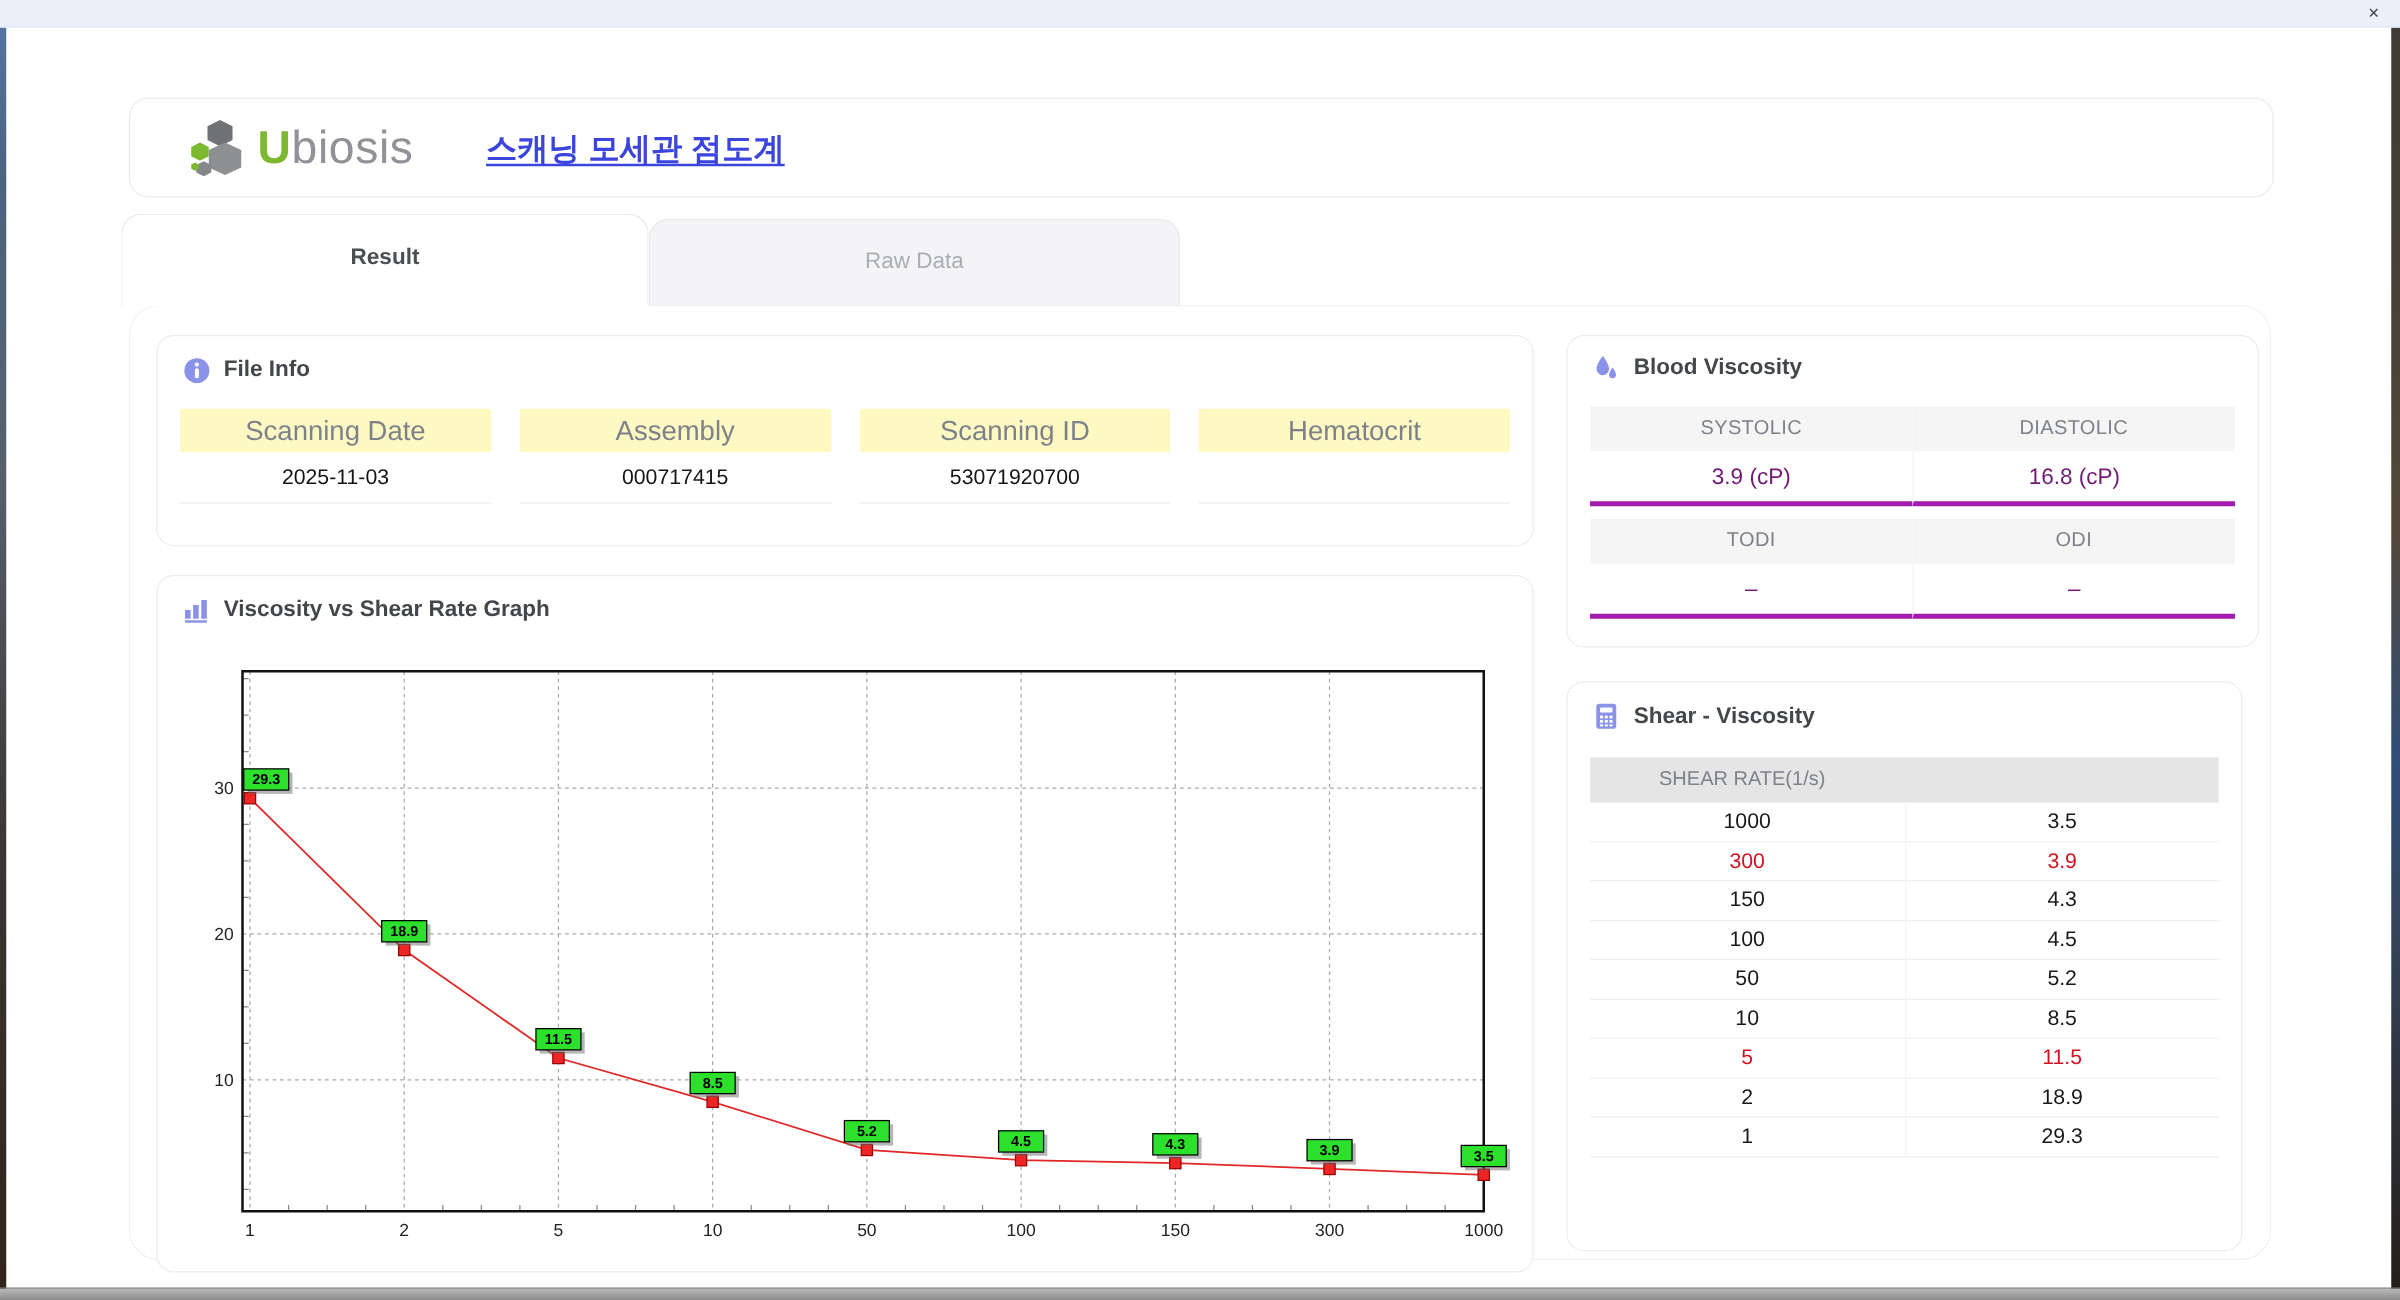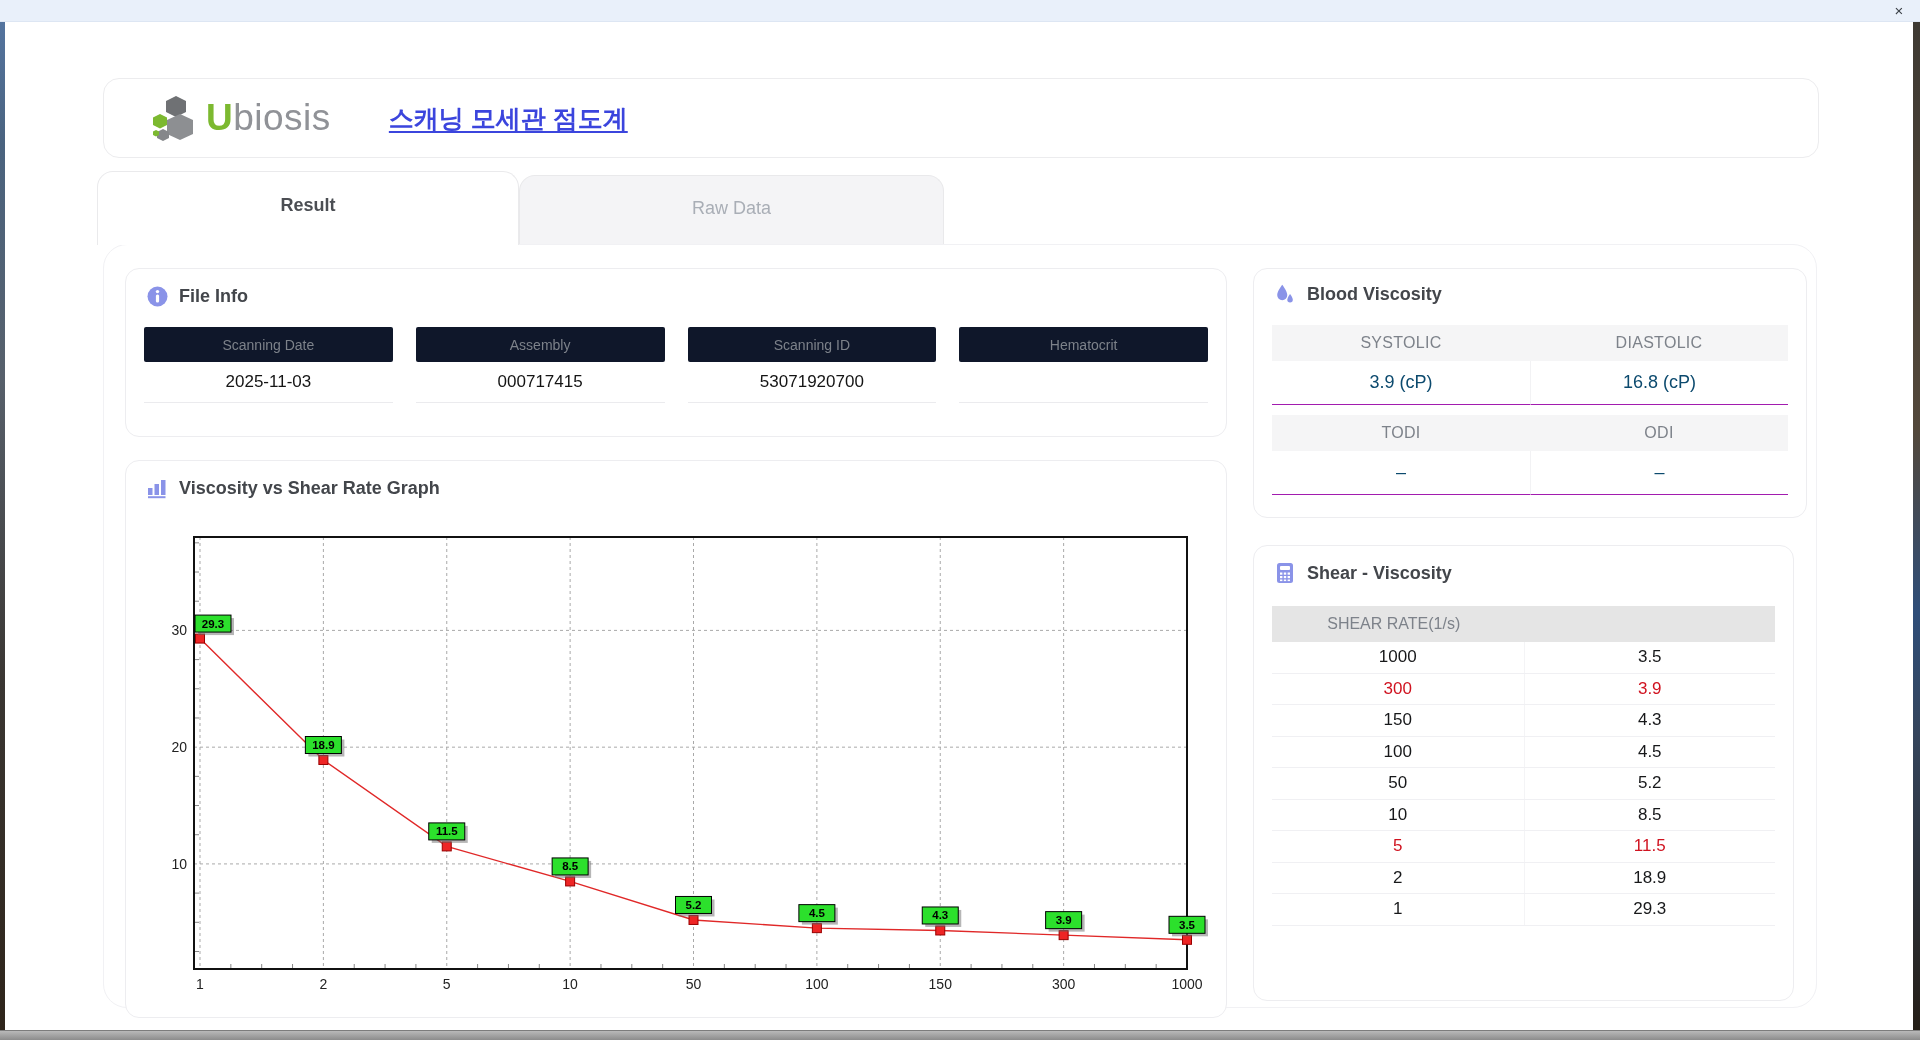--- a/index.html
+++ b/index.html
@@ -43,39 +43,39 @@
 
   .content-panel { position:absolute; left:103px; top:244px; width:1714px; height:764px;
     background:#fff; border:1px solid #f1f1f4; border-radius:24px; z-index:5; }
 
   .card { position:absolute; background:#fff; border:1px solid #ededf0; border-radius:14px; z-index:8; }
   .card-file   { left:125px; top:268px;  width:1102px; height:169px; }
   .card-graph  { left:125px; top:460px;  width:1102px; height:558px; }
   .card-blood  { left:1253px; top:268px; width:554px;  height:250px; }
   .card-shear  { left:1253px; top:545px; width:541px;  height:456px; }
 
-  .section-title { display:flex; align-items:center; gap:11px; padding:16px 0 0 20px; }
+  .section-title { display:flex; gap:11px; padding:16px 0 0 20px; }
   .section-title .txt { font-weight:bold; font-size:18px; color:#43464b; }
   .icon { width:22px; height:22px; display:flex; align-items:center; justify-content:center; }
 
   
   .fields { position:absolute; left:18px; right:18px; top:58px; display:flex; gap:23px; }
   .field { flex:1; }
-  .field-label { height:35px; background:#0f172a; border-radius:2px; display:flex;
-    align-items:center; justify-content:center; color:#7d828a; font-size:14px; }
+  .field-label { height:35px; background:#fef9c3; border-radius:2px; display:flex;
+    align-items:center; justify-content:center; color:#7d828a; font-size:22px; }
   .field-value { height:41px; display:flex; align-items:center; justify-content:center;
     color:#141414; font-size:17px; border-bottom:1px solid #ebebee; background:#fff; }
 
   
   .metrics { position:absolute; left:18px; right:18px; top:56px; }
   .metric-row { display:grid; grid-template-columns:1fr 1fr; }
   .metric-head { height:36px; background:#f5f5f6; display:flex; align-items:center;
     justify-content:center; color:#7d828a; font-size:16px; letter-spacing:.3px; }
   .metric-val { height:44px; display:flex; align-items:center; justify-content:center;
-    color:#0c4a6e; font-size:18px; border-bottom:1px solid #a21caf; }
+    color:#701a75; font-size:18px; border-bottom:4px solid #a21caf; }
   .metric-val + .metric-val { border-left:1px solid #f2f2f4; }
   .metric-gap { height:10px; }
 
   
   .shear-table { position:absolute; left:18px; right:18px; top:60px; }
   .shear-head { display:grid; grid-template-columns:1fr 1fr; height:36px; background:#e5e5e5;gap:16px; }
   .shear-head div { display:flex; align-items:center; justify-content:center;
     color:#7d828a; font-size:16px; }
   .shear-row { display:grid; grid-template-columns:1fr 1fr; height:31.5px;
     border-bottom:1px solid #f0f0f3; }

